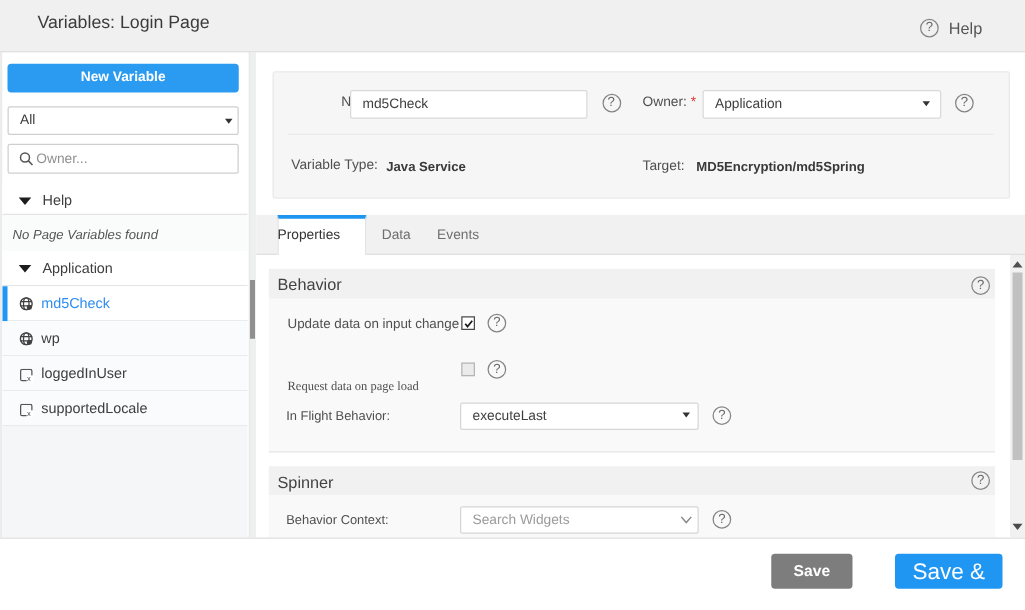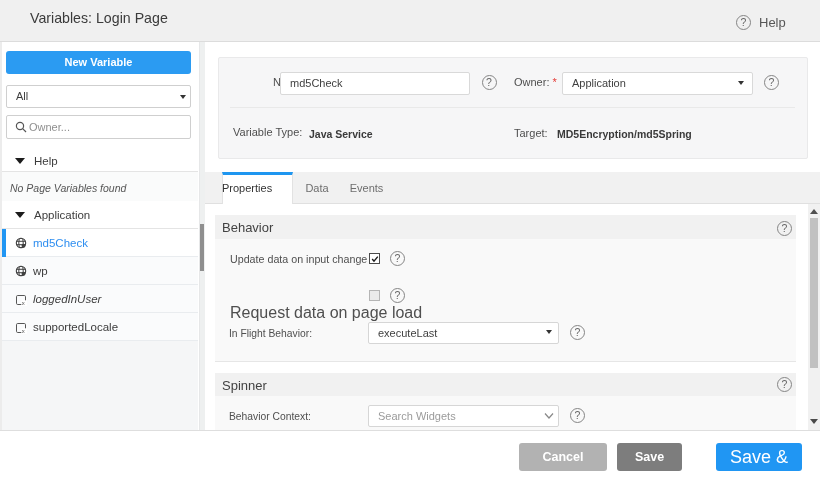--- a/index.html
+++ b/index.html
@@ -74,21 +74,21 @@
     <circle cx="8.5" cy="8.8" r="2" fill="#414141"></circle>
   </svg>
   <div class="abs" style="left:33px;top:265px;font-size:11.5px;color:#3d3d3d;">wp</div>
 
   <div class="abs" style="left:2px;top:285px;width:196px;height:28px;background:#fafbfc;border-bottom:1px solid #e9ecef;"></div>
   <svg class="abs" style="left:16px;top:295px;" width="11" height="11" viewBox="0 0 11 11">
     <rect x="0.5" y="0.5" width="9" height="9" rx="1.2" fill="none" stroke="#565656" stroke-width="1"></rect>
     <rect x="5.3" y="5.3" width="5.7" height="5.7" fill="#fff"></rect>
     <text x="5.7" y="10" font-size="6" fill="#4f4f4f" font-family="Liberation Sans">x</text>
   </svg>
-  <div class="abs" style="left:33px;top:293px;font-size:11.5px;color:#3d3d3d;font-style:italic;">loggedInUser</div>
+  <div class="abs" style="left:33px;top:293px;font-size:11.5px;color:#3d3d3d;">loggedInUser</div>
 
   <div class="abs" style="left:2px;top:313px;width:196px;height:28px;background:#fafbfc;border-bottom:1px solid #e9ecef;"></div>
   <svg class="abs" style="left:16px;top:323px;" width="11" height="11" viewBox="0 0 11 11">
     <rect x="0.5" y="0.5" width="9" height="9" rx="1.2" fill="none" stroke="#565656" stroke-width="1"></rect>
     <rect x="5.3" y="5.3" width="5.7" height="5.7" fill="#fff"></rect>
     <text x="5.7" y="10" font-size="6" fill="#4f4f4f" font-family="Liberation Sans">x</text>
   </svg>
   <div class="abs" style="left:33px;top:321px;font-size:11.5px;color:#3d3d3d;">supportedLocale</div>
 
   <div class="abs" style="left:218px;top:57px;width:590px;height:102px;background:#f6f6f7;border:1px solid #e9e9ea;border-radius:2px;"></div>
@@ -123,21 +123,21 @@
   <div class="qi" style="left:777px;top:221px;"></div>
   <div class="abs" style="left:215px;top:239px;width:581px;height:123px;background:#f9f9f9;border-bottom:1px solid #e6e6e6;"></div>
 
   <div class="lbl" style="left:230px;top:253px;font-size:10.7px;">Update data on input change</div>
   <div class="abs" style="left:369px;top:253px;width:11px;height:11px;background:#fff;border:1.4px solid #4a4a4a;"></div>
   <svg class="abs" style="left:370.5px;top:254.5px;" width="8" height="8" viewBox="0 0 8 8">
       <path d="M1.2 4 L3 6.2 L6.8 1.6" fill="none" stroke="#1a1a1a" stroke-width="1.4"></path>
     </svg>
   <div class="qi" style="left:390px;top:251px;"></div>
 
-  <div class="lbl" style="left:230px;top:304px;font-size:16px;">Request data on page load</div>
+  <div class="lbl" style="left:230px;top:304px;font-size:10px;font-family:Liberation Serif, serif;">Request data on page load</div>
   <div class="abs" style="left:369px;top:290px;width:11px;height:11px;background:#ebebeb;border:1px solid #b5b5b5;"></div>
   <div class="qi" style="left:390px;top:288px;"></div>
 
   <div class="lbl" style="left:229px;top:328px;font-size:10.3px;">In Flight Behavior:</div>
   <div class="abs" style="left:368px;top:322px;width:191px;height:22px;background:#fff;border:1px solid #d6d6d6;border-radius:2px;"></div>
   <div class="abs" style="left:378px;top:327px;font-size:11px;color:#3f3f3f;">executeLast</div>
   <div class="caret" style="left:546px;top:330px;border-left-width:3.5px;border-right-width:3.5px;border-top-width:4.5px;"></div>
   <div class="qi" style="left:570px;top:325px;"></div>
 
   <div class="abs" style="left:215px;top:373px;width:581px;height:23px;background:#f1f1f1;"></div>
@@ -152,17 +152,16 @@
       <path d="M2 1.5 L6 6 L10 1.5" fill="none" stroke="#888" stroke-width="1.2"></path>
     </svg>
   <div class="qi" style="left:570px;top:408px;"></div>
 
   <div class="abs" style="left:808px;top:204px;width:12px;height:226px;background:#f1f1f1;"></div>
   <div class="abs" style="left:810px;top:218px;width:8px;height:150px;background:#c1c1c1;"></div>
   <div class="caret" style="left:810px;top:209px;border-top-color:#505050;transform:rotate(180deg);"></div>
   <div class="caret" style="left:810px;top:419px;border-top-color:#4a4a4a;"></div>
 
   <div class="abs" style="left:0;top:430px;width:820px;height:58px;background:#fff;border-top:1px solid #dedede;"></div>
-  <div class="abs" style="left:519px;top:443px;width:88px;height:28px;background:#b2b2b2;border-radius:3px;color:#fff;font-weight:bold;font-size:12.5px;text-align:center;line-height:28px;">Cancel</div>
   <div class="abs" style="left:617px;top:443px;width:65px;height:28px;background:#7d7d7d;border-radius:3px;color:#fff;font-weight:bold;font-size:12.5px;text-align:center;line-height:28px;">Save</div>
   <div class="abs" style="left:716px;top:443px;width:86px;height:28px;background:#2096f3;border-radius:3px;color:#fff;font-weight:normal;font-size:18px;text-align:center;line-height:28px;">Save &amp; Close</div>
 
 </div>
 
 </body></html>

